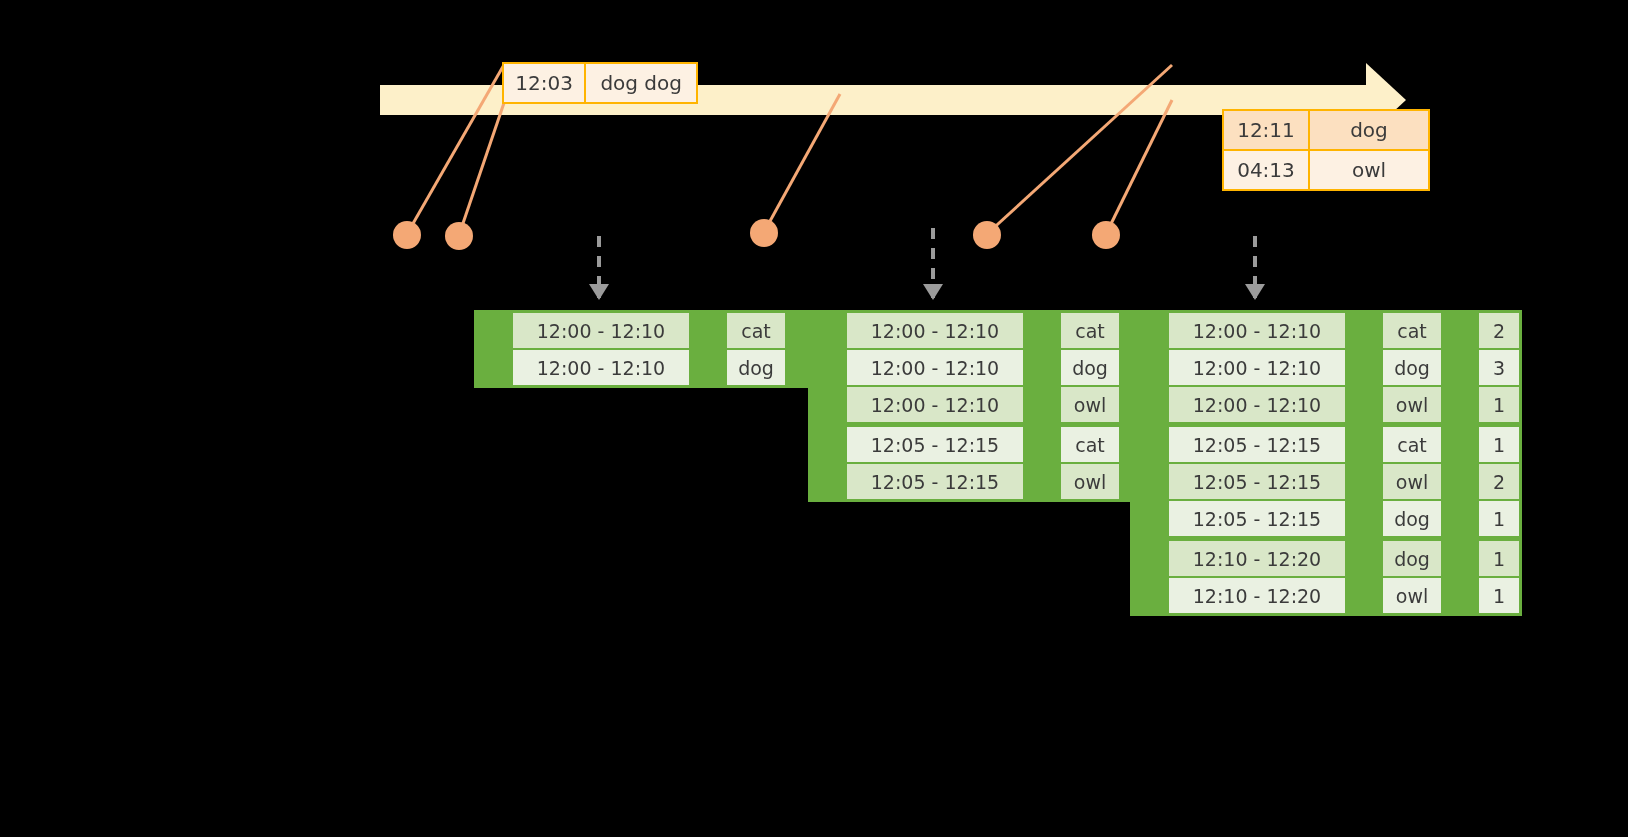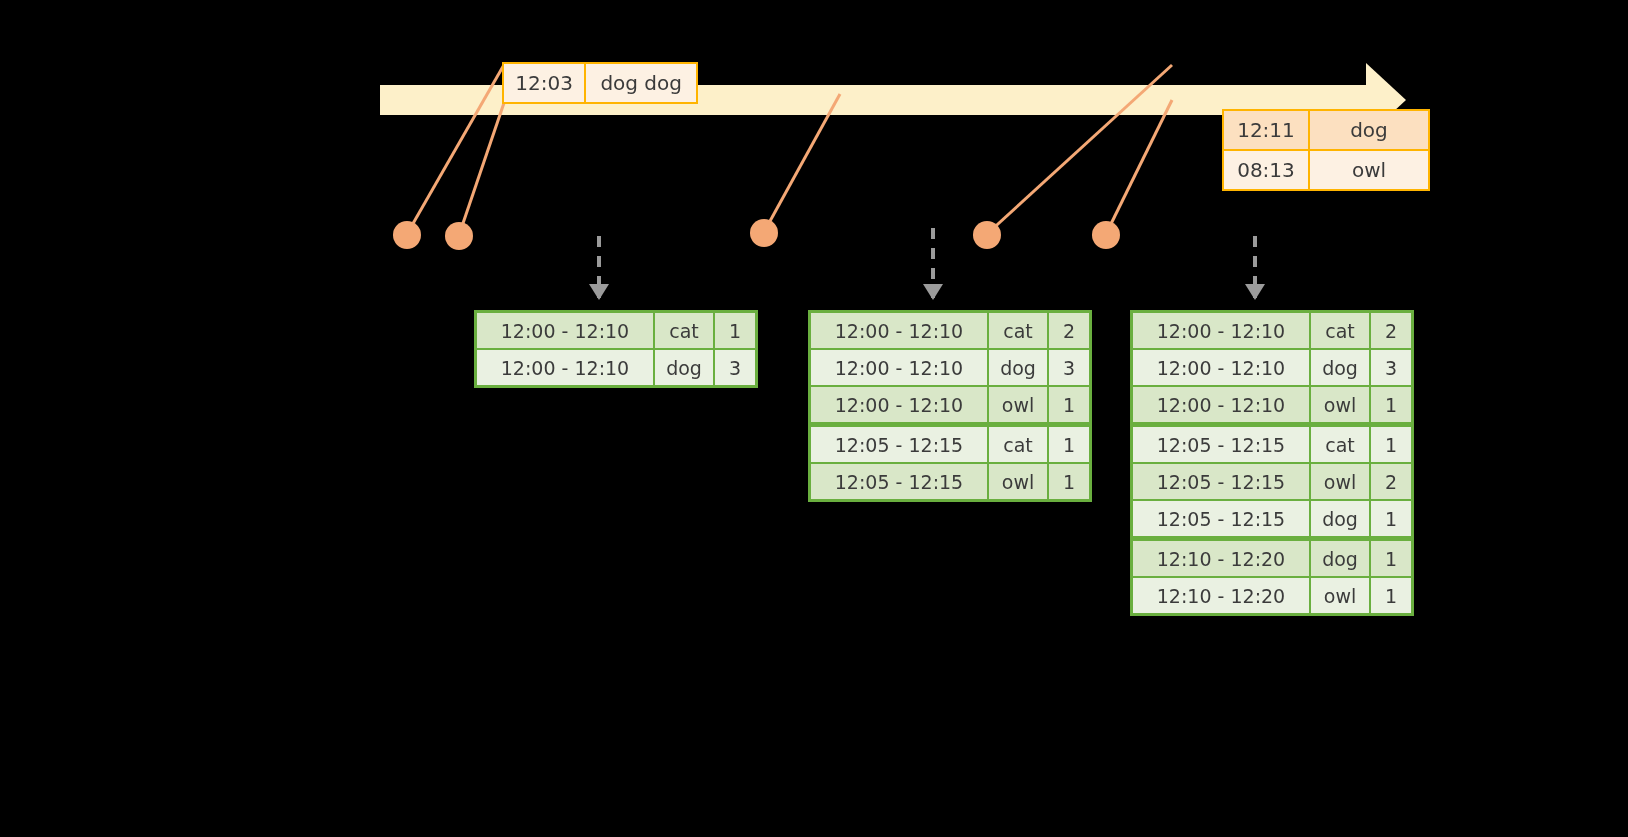--- a/index.html
+++ b/index.html
@@ -67,21 +67,21 @@
     border:3px solid #6aaf3f;
     box-sizing:border-box;
     background:#6aaf3f;
     display:flex;flex-direction:column;
     gap:2px;
   }
   .rrow{display:flex;height:35px;gap:2px;}
   .rrow.sep{margin-top:3px;}
   .rcell{
     display:flex;align-items:center;justify-content:center;
-    font-size:19px;color:#3b3b3b;white-space:nowrap;
+    font-size:19px;color:#3b3b3b;white-space:nowrap;margin-left:36px;
   }
   .rrow.shade-a .rcell{background:#d9e7c8;}
   .rrow.shade-b .rcell{background:#eaf1e2;}
   .c-win{width:176px;}
   .c-key{width:58px;}
   .c-cnt{width:40px;}
 
   #tbl1{left:474px;top:310px;}
   #tbl2{left:808px;top:310px;}
   #tbl3{left:1130px;top:310px;}
@@ -135,21 +135,21 @@
     </div>
   </div>
 
 
   <div class="evt" id="evt3">
     <div class="evt-row tint-a">
       <div class="evt-time">12:11</div>
       <div class="evt-words">dog</div>
     </div>
     <div class="evt-row tint-b">
-      <div class="evt-time">08:13</div>
+      <div class="evt-time">04:13</div>
       <div class="evt-words">owl</div>
     </div>
   </div>
 
   <div class="dash-arrow" id="arr1">
     <div class="dash-line"></div>
       <div class="dash-tip"></div>
   </div>
   <div class="dash-arrow" id="arr2">
     <div class="dash-line"></div>

